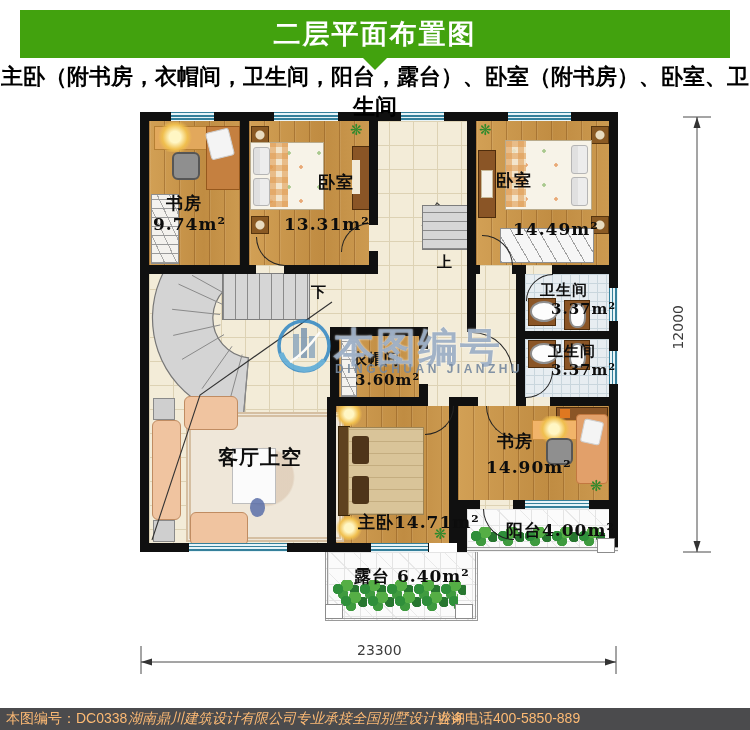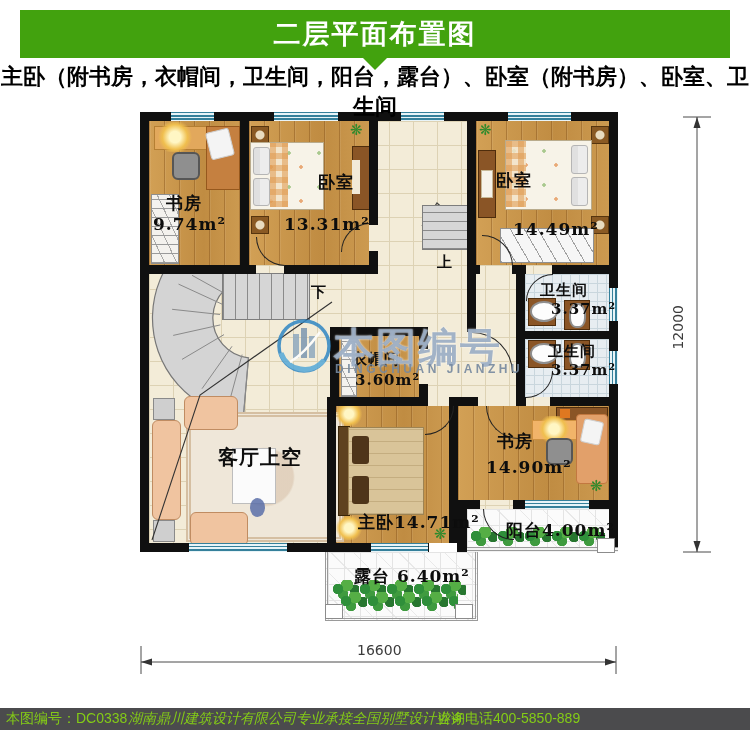--- a/index.html
+++ b/index.html
@@ -88,21 +88,21 @@
     font-size:14px;z-index:8;white-space:nowrap;}
   .dim-v{writing-mode:vertical-rl;transform:rotate(180deg);}
   
   .wm-cn{font-family:"DejaVu Serif","Liberation Serif",serif;font-weight:bold;
     font-size:40px;color:rgba(142,162,188,.82);letter-spacing:2px;z-index:9;
     text-shadow:0 0 2px rgba(255,255,255,.9);}
   .wm-en{font-family:"Liberation Sans",sans-serif;font-weight:bold;font-size:12px;
     color:rgba(118,136,158,.9);letter-spacing:3.5px;z-index:9;}
   
   .footer{left:0;top:708px;width:750px;height:22px;z-index:10;}
-  .footer span{position:absolute;top:2px;color:#84cc16;font-size:14px;white-space:nowrap;}
+  .footer span{position:absolute;top:2px;color:#fdba74;font-size:14px;white-space:nowrap;}
   .plant-glyph{z-index:5;color:#2c8a2c;font-size:15px;line-height:15px;}
 </style>
 </head>
 <body>
 
 <div class="abs banner" style="background:#42a20e;">
   <div class="banner-title">二层平面布置图</div>
 </div>
 <div class="abs banner-pointer" style="border-top:12px solid #42a20e;"></div>
 <div class="abs subtitle">主卧（附书房，衣帽间，卫生间，阳台，露台）、卧室（附书房）、卧室、卫生间</div>
@@ -306,21 +306,21 @@
 <div class="abs lbl lbl-sm" style="left:355px;top:371px;">3.60m²</div>
 <div class="abs lbl" style="left:497px;top:430px;">书房</div>
 <div class="abs lbl" style="left:486px;top:457px;">14.90m²</div>
 <div class="abs lbl lbl-lg" style="left:218px;top:444px;text-align:center;">客厅上空</div>
 <div class="abs lbl" style="left:358px;top:511px;">主卧14.71m²</div>
 <div class="abs lbl" style="left:506px;top:519px;">阳台4.00m²</div>
 <div class="abs lbl" style="left:354px;top:565px;">露台 6.40m²</div>
 <div class="abs lbl lbl-sm" style="left:437px;top:253px;">上</div>
 <div class="abs lbl lbl-sm" style="left:311px;top:283px;">下</div>
 
-<div class="abs dim" style="left:357px;top:642px;">16600</div>
+<div class="abs dim" style="left:357px;top:642px;">23300</div>
 <div class="abs dim dim-v" style="left:670px;top:305px;">12000</div>
 
 <svg class="abs" style="left:276px;top:318px;z-index:9;opacity:.85;" width="56" height="56" viewBox="0 0 56 56">
   <circle cx="28" cy="28" r="25" fill="none" stroke="#2f86c4" stroke-width="3.5"></circle>
   <path d="M 5 35 A 25 25 0 0 0 48 42" fill="none" stroke="#55a8d8" stroke-width="5"></path>
   <rect x="17" y="16" width="6" height="24" fill="#8fa8bf"></rect>
   <rect x="25" y="10" width="6" height="30" fill="#7c97b1"></rect>
   <rect x="33" y="18" width="6" height="22" fill="#8fa8bf"></rect>
   <path d="M 14 44 Q 28 36 44 14" fill="none" stroke="#ffffff" stroke-width="2.5"></path>
 </svg>

